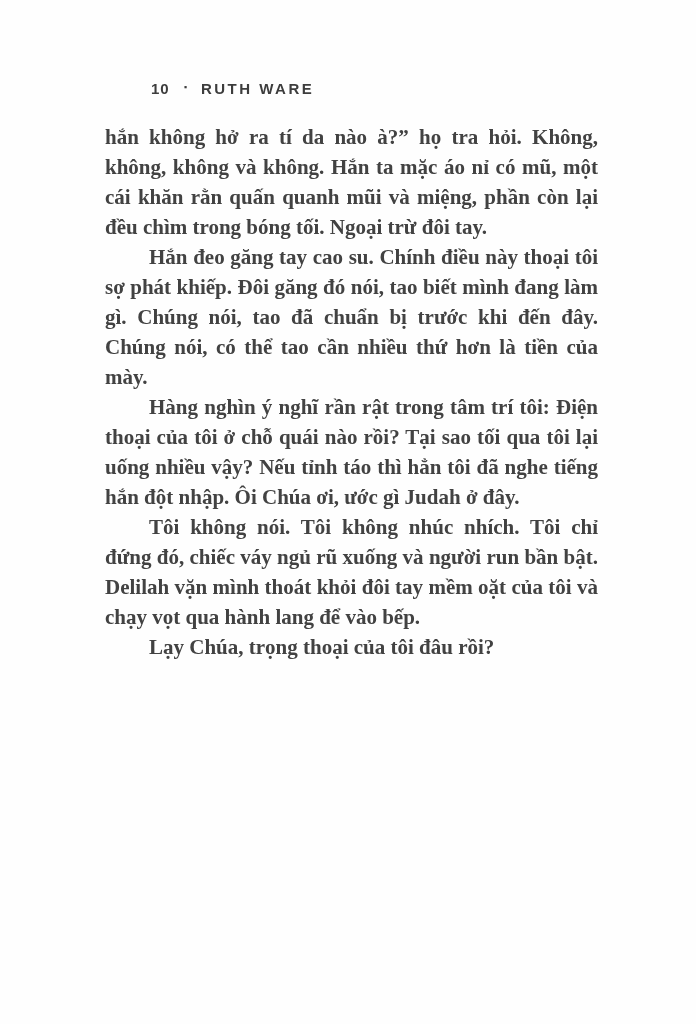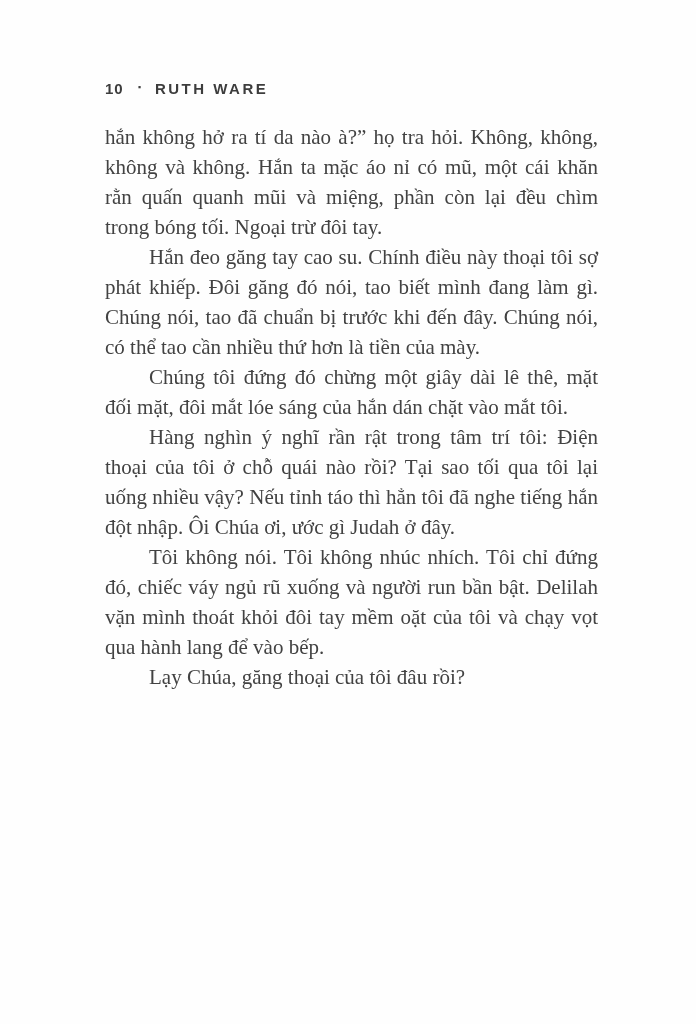--- a/index.html
+++ b/index.html
@@ -22,20 +22,21 @@
     align-items: center;
     font-family: "Liberation Sans", sans-serif;
     font-weight: bold;
     font-size: 15px;
     letter-spacing: 2.5px;
     color: #3d3d3d;
   }
   .running-header .page-num {
     margin-right: 14px;
     letter-spacing: 1px;
+    margin-left: 46px;
   }
   .running-header .bullet {
     font-size: 9px;
     margin-right: 14px;
     letter-spacing: 0;
     line-height: 1;
     transform: translateY(-1px);
   }
   .text-block {
     position: absolute;
@@ -45,20 +46,21 @@
     font-family: "Liberation Serif", serif;
     font-size: 21px;
     line-height: 30px;
     color: #424242;
     text-align: justify;
   }
   .text-block p {
     margin: 0;
     padding: 0;
     text-indent: 44px;
+    font-weight: bold;
   }
   .text-block p.no-indent {
     text-indent: 0;
   }
   .text-block em {
     font-style: italic;
   }
 </style>
 </head>
 <body>
@@ -67,19 +69,18 @@
 
   <div class="running-header">
     <span class="page-num">10</span>
     <span class="bullet">▪</span>
     <span class="author">RUTH WARE</span>
   </div>
 
   <div class="text-block">
     <p class="no-indent">hắn không hở ra tí da nào à?” họ tra hỏi. Không, không, không và không. Hắn ta mặc áo nỉ có mũ, một cái khăn rằn quấn quanh mũi và miệng, phần còn lại đều chìm trong bóng tối. Ngoại trừ đôi tay.</p>
     <p>Hắn đeo găng tay cao su. Chính điều này thoại tôi sợ phát khiếp. Đôi găng đó nói, tao biết mình đang làm gì. Chúng nói, tao đã chuẩn bị trước khi đến đây. Chúng nói, có thể tao cần nhiều thứ hơn là tiền của mày.</p>
-    <p>Chúng tôi đứng đó chừng một giây dài lê thê, mặt đối mặt, đôi mắt lóe sáng của hắn dán chặt vào mắt tôi.</p>
     <p>Hàng nghìn ý nghĩ rần rật trong tâm trí tôi: Điện thoại của tôi ở chỗ quái nào rồi? Tại sao tối qua tôi lại uống nhiều vậy? Nếu tỉnh táo thì hẳn tôi đã nghe tiếng hắn đột nhập. Ôi Chúa ơi, ước gì Judah ở đây.</p>
     <p>Tôi không nói. Tôi không nhúc nhích. Tôi chỉ đứng đó, chiếc váy ngủ rũ xuống và người run bần bật. Delilah vặn mình thoát khỏi đôi tay mềm oặt của tôi và chạy vọt qua hành lang để vào bếp.</p>
-    <p>Lạy Chúa, găng thoại của tôi đâu rồi?</p>
+    <p>Lạy Chúa, trọng thoại của tôi đâu rồi?</p>
   </div>
 
 </div>
 
 </body></html>

